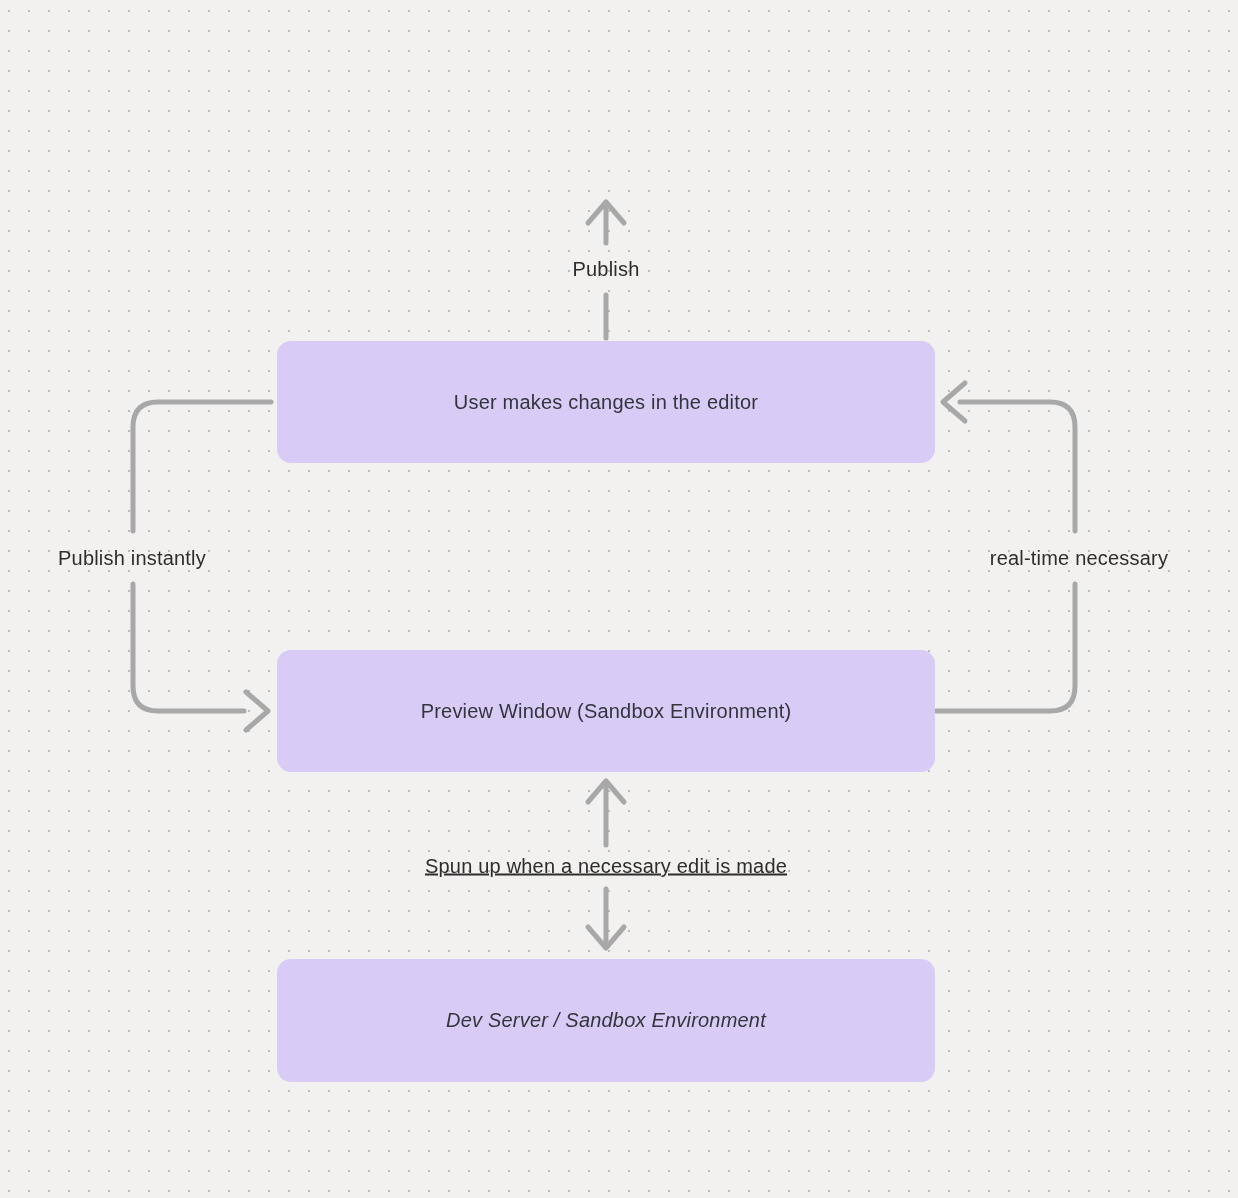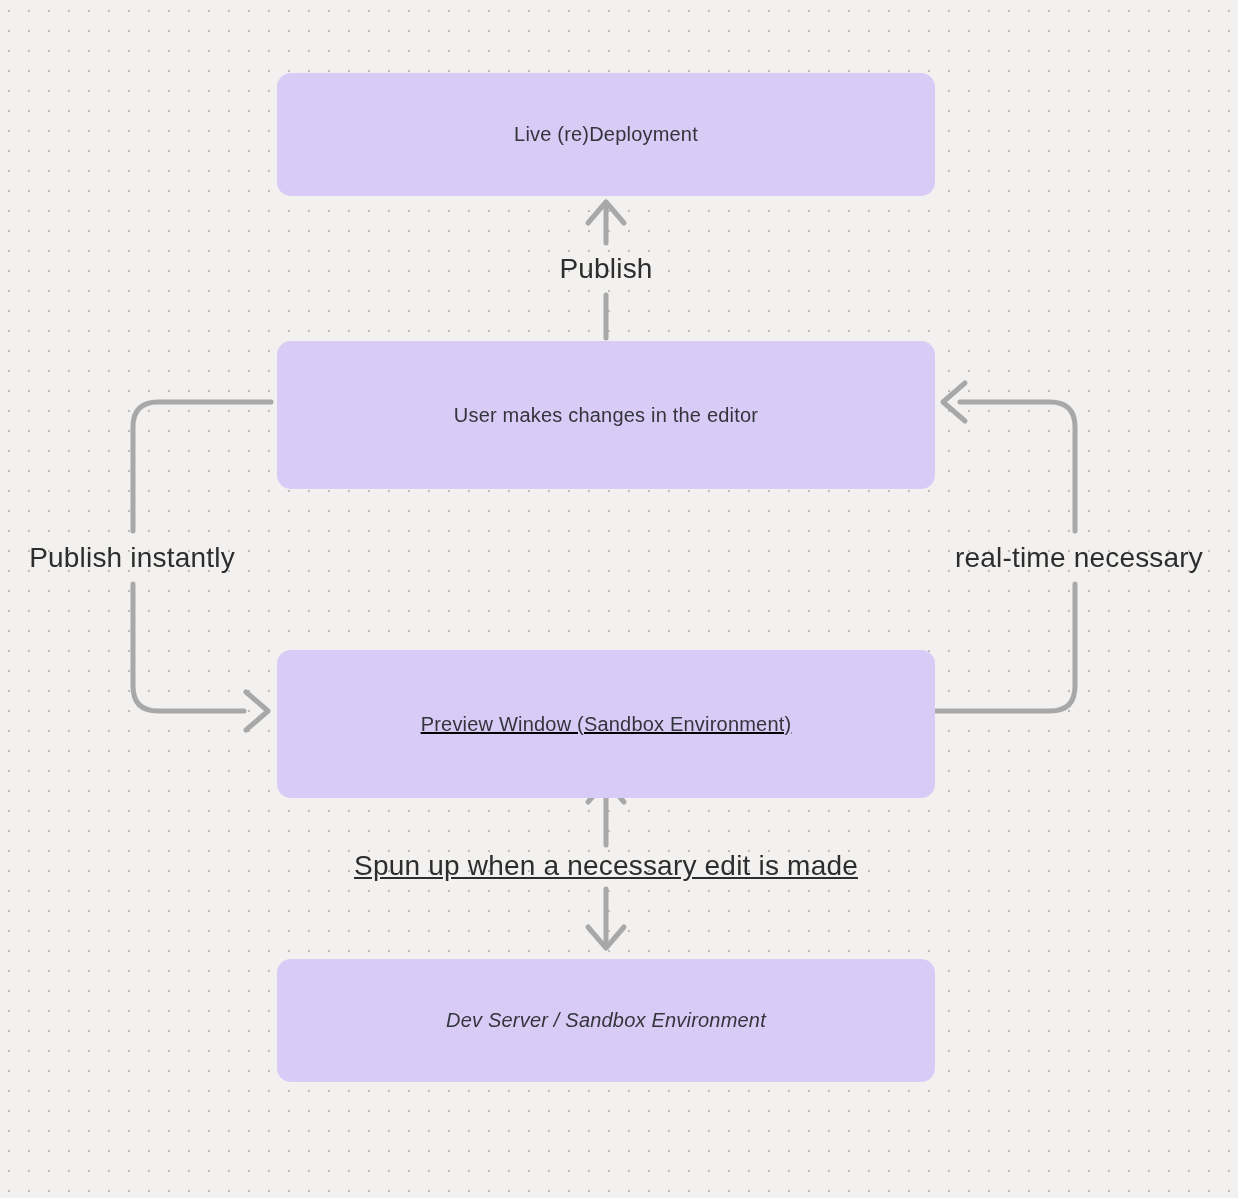--- a/index.html
+++ b/index.html
@@ -16,54 +16,54 @@
     overflow: hidden;
     background-color: var(--bg, #f2f1ef);
     background-image: radial-gradient(circle, var(--dot, #bcbcbc) 1.4px, rgba(0,0,0,0) 1.5px);
     background-size: 20px 20px;
     background-position: -1px 1px;
   }
   .node {
     position: absolute;
     left: 277px;
     width: 658px;
-    height: 148px;
+    height: 122px;
     background: var(--node, #d8ccf6);
     border-radius: 14px;
     display: flex;
     align-items: center;
     justify-content: center;
   }
   .node .node-label {
     font-size: 20px;
     color: #34343c;
     letter-spacing: 0.2px;
   }
   .node-1 { top: 73px;  height: 123px; }
   .node-2 { top: 341px; }
-  .node-3 { top: 650px; text-decoration: underline; }
+  .node-3 { top: 650px; }
   .node-4 { top: 959px; height: 123px; font-style: italic; }
 
   .connectors {
     position: absolute;
     left: 0;
     top: 0;
     pointer-events: none;
   }
   .connectors path {
     fill: none;
     stroke: var(--arrow, #a8a8a8);
     stroke-width: 5;
     stroke-linecap: round;
     stroke-linejoin: round;
   }
   .edge-label {
     position: absolute;
     transform: translate(-50%, -50%);
-    font-size: 28px;
+    font-size: 20px;
     color: #2d2d2d;
     white-space: nowrap;
     letter-spacing: 0.2px;
   }
   .lbl-publish   { left: 606px;  top: 269px; }
   .lbl-updates   { left: 132px;  top: 558px; }
   .lbl-realtime  { left: 1079px; top: 558px; }
   .lbl-spunup    { left: 606px;  top: 866px; text-decoration: underline; }
 </style>
 </head>
@@ -92,23 +92,20 @@
     </g>
 
     <g>
       <path d="M606 845 V782"></path>
       <path d="M588 802 L606 781 L624 802"></path>
       <path d="M606 889 V943"></path>
       <path d="M588 927 L606 948 L624 927"></path>
     </g>
   </svg>
 
-  <div class="node node-1">
-    <span class="node-label">Live (re)Deployment</span>
-  </div>
 
   <div class="node node-2">
     <span class="node-label">User makes changes in the editor</span>
   </div>
 
   <div class="node node-3">
     <span class="node-label">Preview Window (Sandbox Environment)</span>
   </div>
 
   <div class="node node-4">

